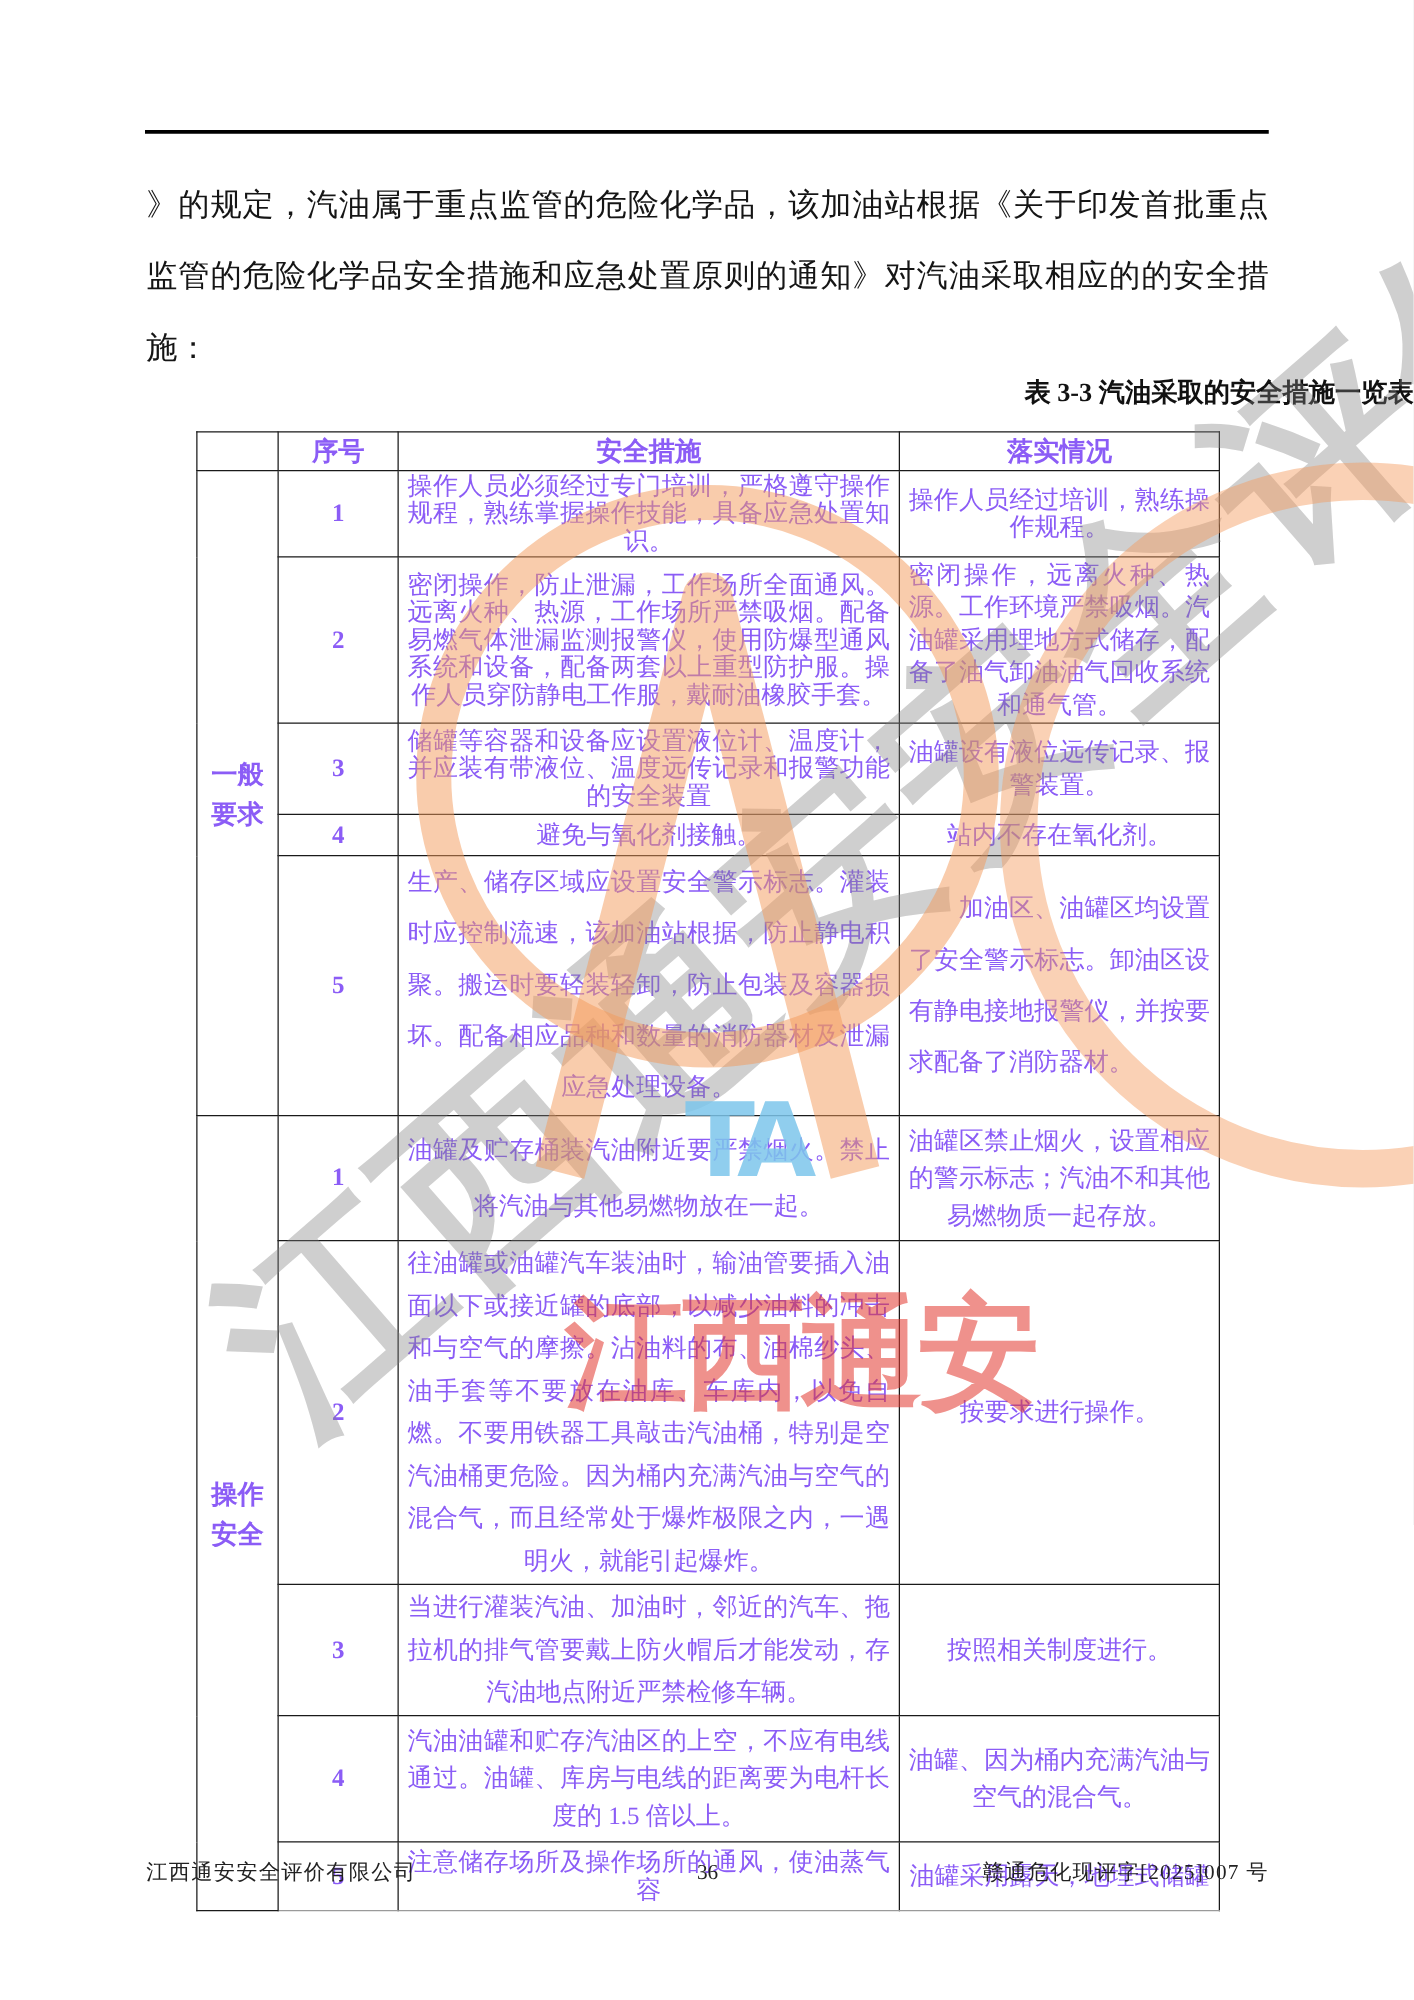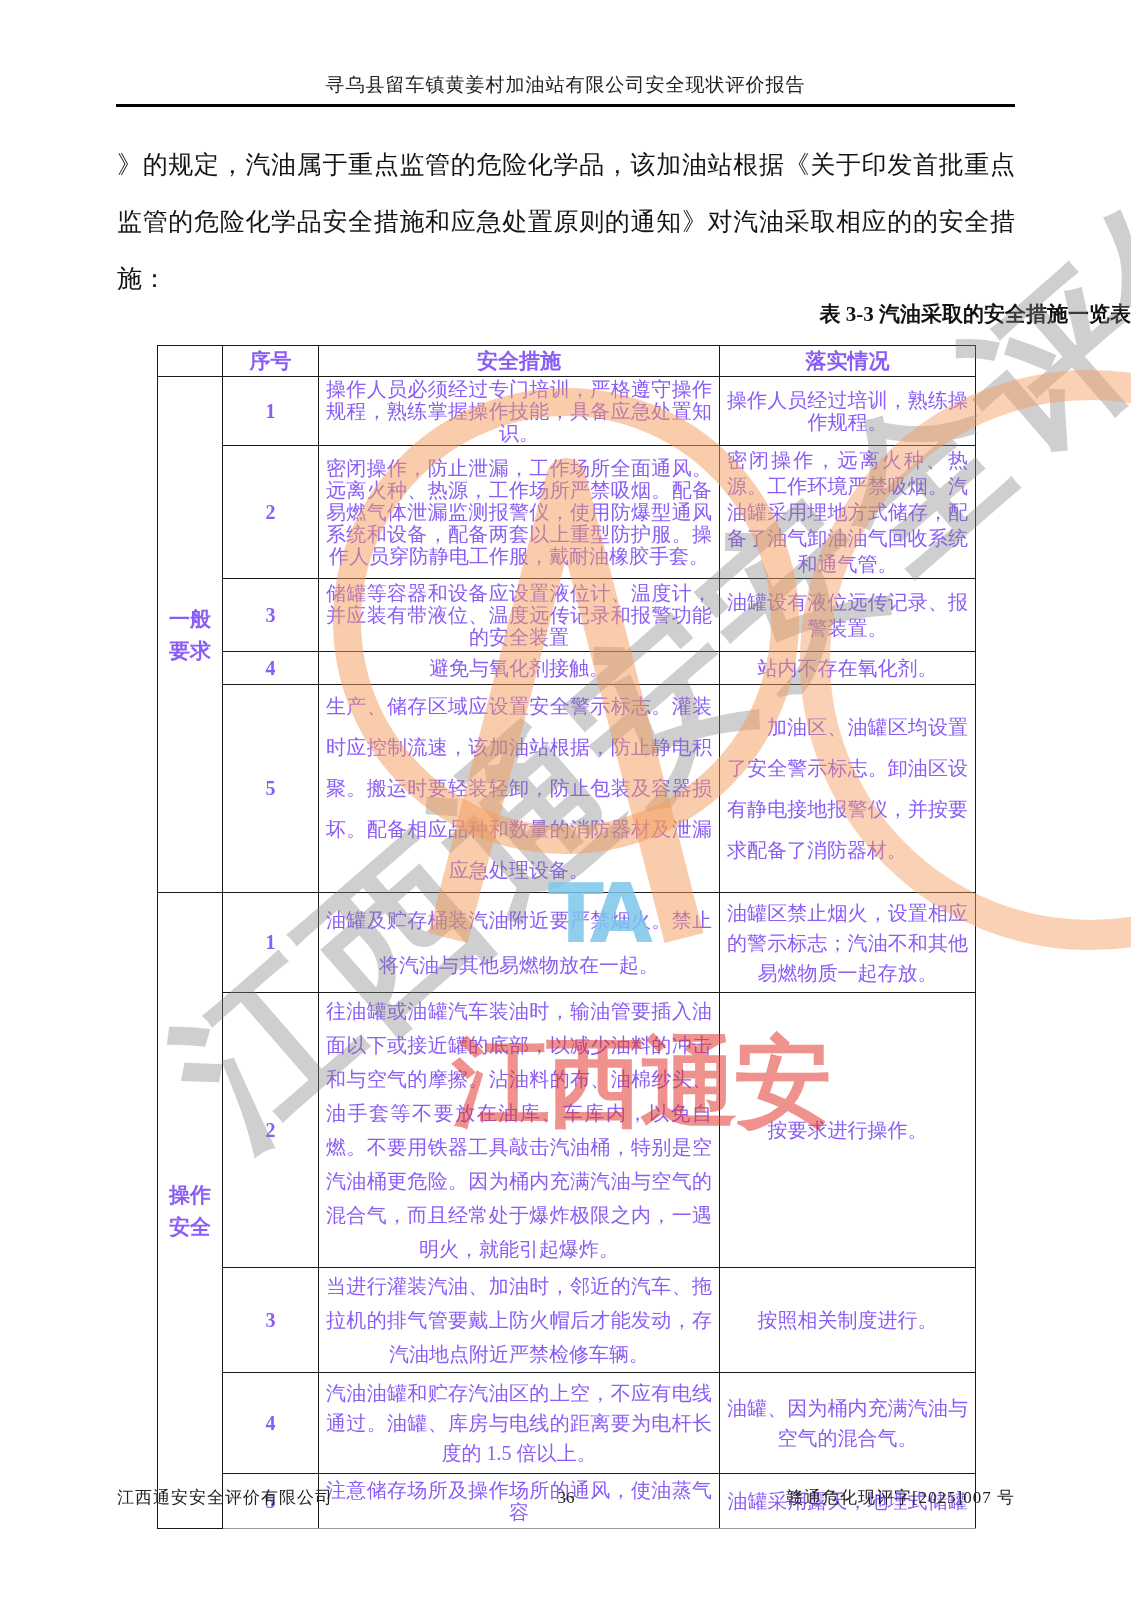--- a/index.html
+++ b/index.html
@@ -98,21 +98,20 @@
     font-family:"Liberation Sans","DejaVu Sans",sans-serif; font-weight:bold;
     font-size:98px; letter-spacing:-4px; white-space:nowrap;
     color:rgba(226,55,45,0.55);
   }
 </style>
 </head>
 <body>
 
 <div class="page">
 
-  <div class="doc-header-title">寻乌县留车镇黄姜村加油站有限公司安全现状评价报告</div>
   <div class="doc-header-rule"></div>
 
   <div class="intro-paragraph">》的规定，汽油属于重点监管的危险化学品，该加油站根据《关于印发首批重点监管的危险化学品安全措施和应急处置原则的通知》对汽油采取相应的的安全措施：</div>
 
   <div class="table-title">表 3-3 汽油采取的安全措施一览表</div>
 
   <table class="measures">
     <colgroup>
       <col style="width:65px">
         <col style="width:96px">

